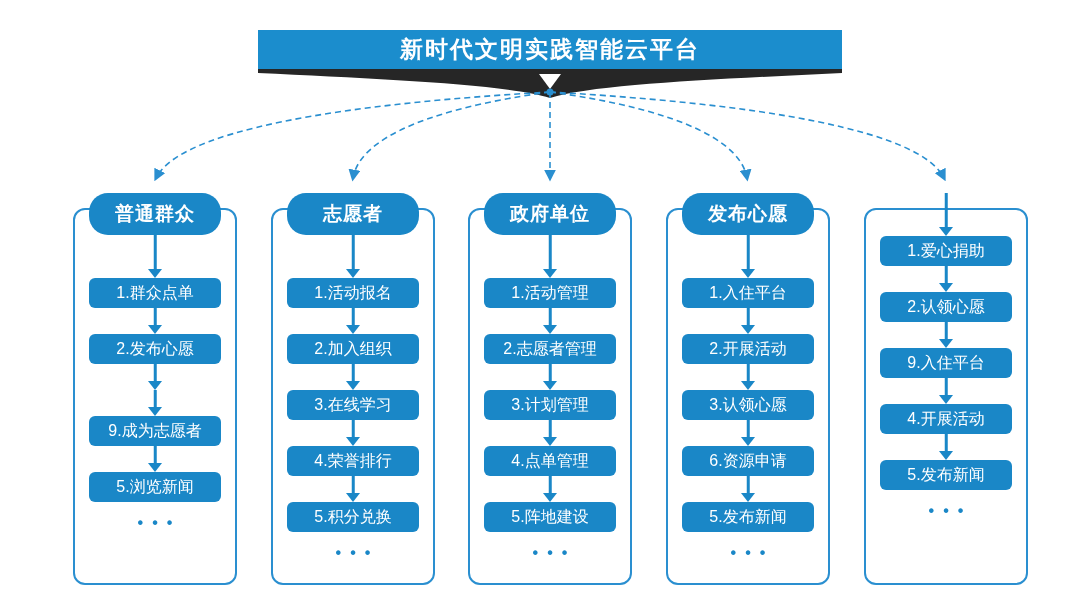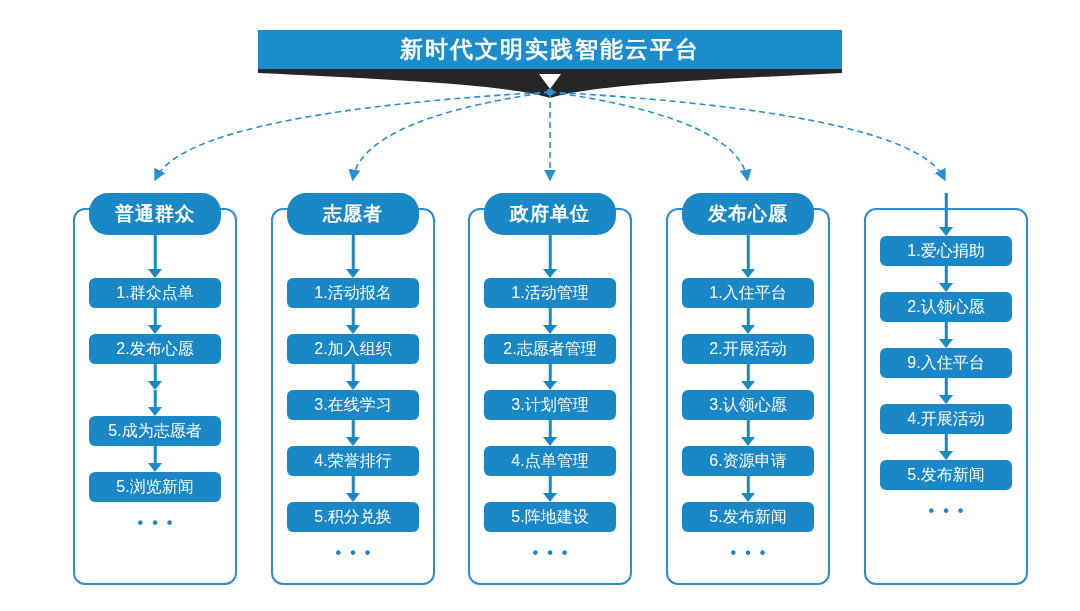--- a/index.html
+++ b/index.html
@@ -96,21 +96,21 @@
 
   <div class="column" style="left:73px">
     <div class="col-frame"></div>
     <div class="col-header">普通群众</div>
     <div class="v-arrow long"></div>
     <div class="step">1.群众点单</div>
     <div class="v-arrow"></div>
     <div class="step">2.发布心愿</div>
     <div class="v-arrow"></div>
     <div class="v-arrow"></div>
-    <div class="step">5.成为志愿者</div>
+    <div class="step">9.成为志愿者</div>
     <div class="v-arrow"></div>
     <div class="step">5.浏览新闻</div>
     <div class="more-dots">•••</div>
   </div>
 
   <div class="column" style="left:271px">
     <div class="col-frame"></div>
     <div class="col-header">志愿者</div>
     <div class="v-arrow long"></div>
     <div class="step">1.活动报名</div>

